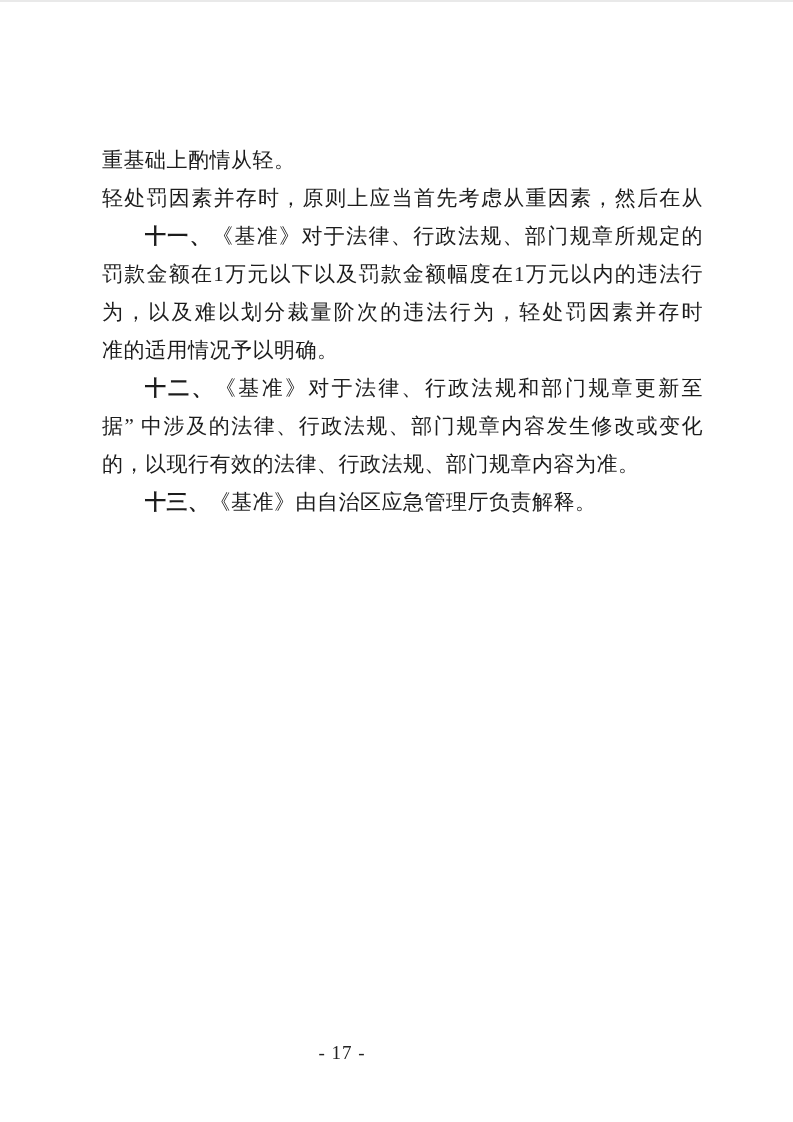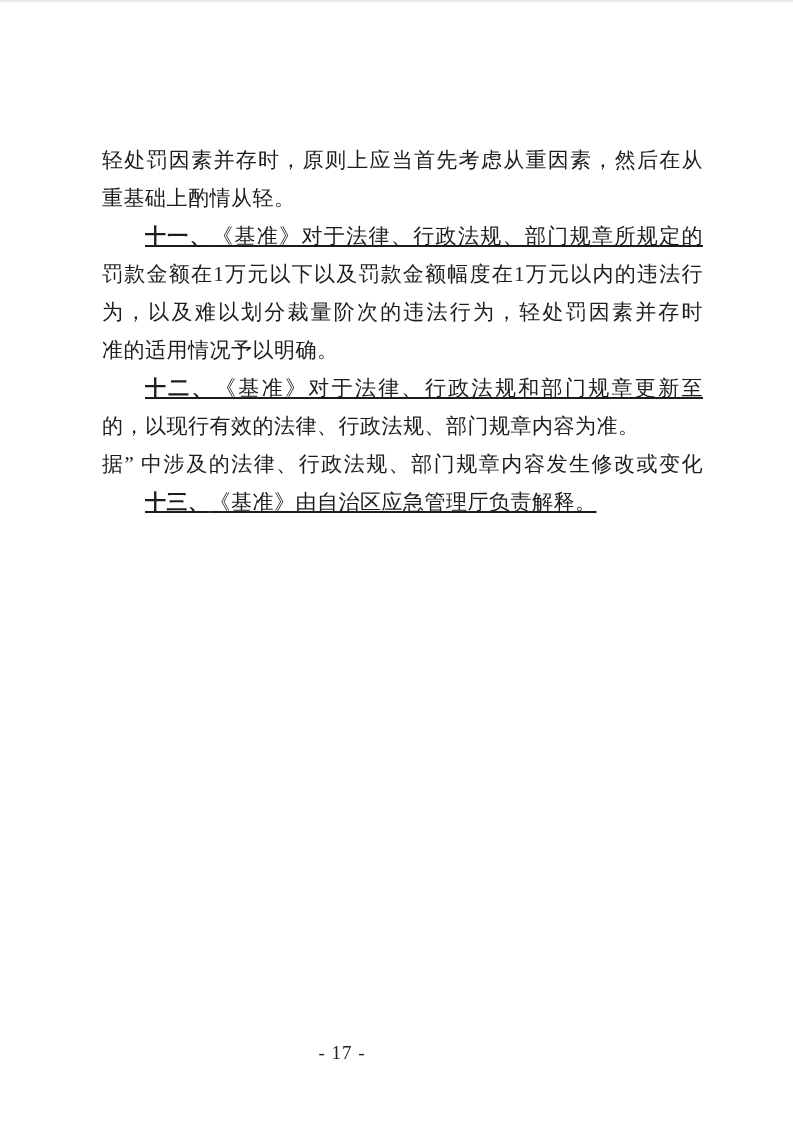--- a/index.html
+++ b/index.html
@@ -39,21 +39,20 @@
     letter-spacing: 0.5px;
     white-space: pre-wrap;
   }
   .just {
     text-align: justify;
     text-align-last: justify;
     text-justify: inter-character;
   }
   .indent {
     text-indent: 43px;
-    text-decoration: underline;
   }
   .ord {
     font-weight: 700;
   }
   .footer {
     position: absolute;
     top: 1042px;
     left: 0;
     width: 684px;
     text-align: center;
@@ -62,26 +61,26 @@
     color: #222222;
   }
 </style>
 </head>
 <body>
 
 <div class="page">
   <div class="scan-edge"></div>
 
   <div class="text-block">
+    <div class="line">重基础上酌情从轻。</div>
     <div class="line just">轻处罚因素并存时，原则上应当首先考虑从重因素，然后在从</div>
-    <div class="line">重基础上酌情从轻。</div>
     <div class="line just indent"><span class="ord">十一、</span><span>《基准》对于法律、行政法规、部门规章所规定的</span></div>
     <div class="line just">罚款金额在1万元以下以及罚款金额幅度在1万元以内的违法行</div>
     <div class="line just">为，以及难以划分裁量阶次的违法行为，轻处罚因素并存时</div>
     <div class="line">准的适用情况予以明确。</div>
     <div class="line just indent"><span class="ord">十二、</span><span>《基准》对于法律、行政法规和部门规章更新至</span></div>
+    <div class="line just">据” 中涉及的法律、行政法规、部门规章内容发生修改或变化</div>
     <div class="line">的，以现行有效的法律、行政法规、部门规章内容为准。</div>
-    <div class="line just">据” 中涉及的法律、行政法规、部门规章内容发生修改或变化</div>
     <div class="line indent"><span class="ord">十三、</span><span>《基准》由自治区应急管理厅负责解释。</span></div>
   </div>
 
   <div class="footer">- 17 -</div>
 </div>
 
 </body></html>

